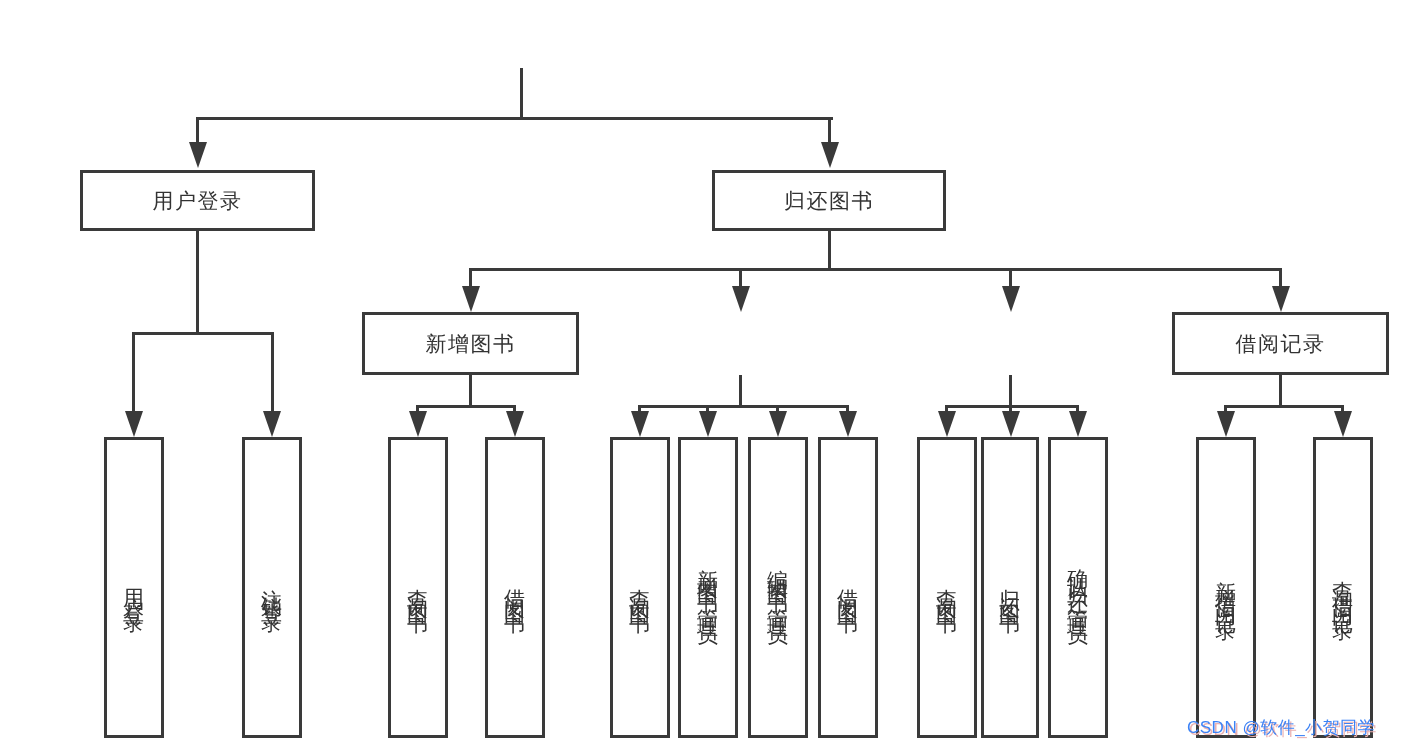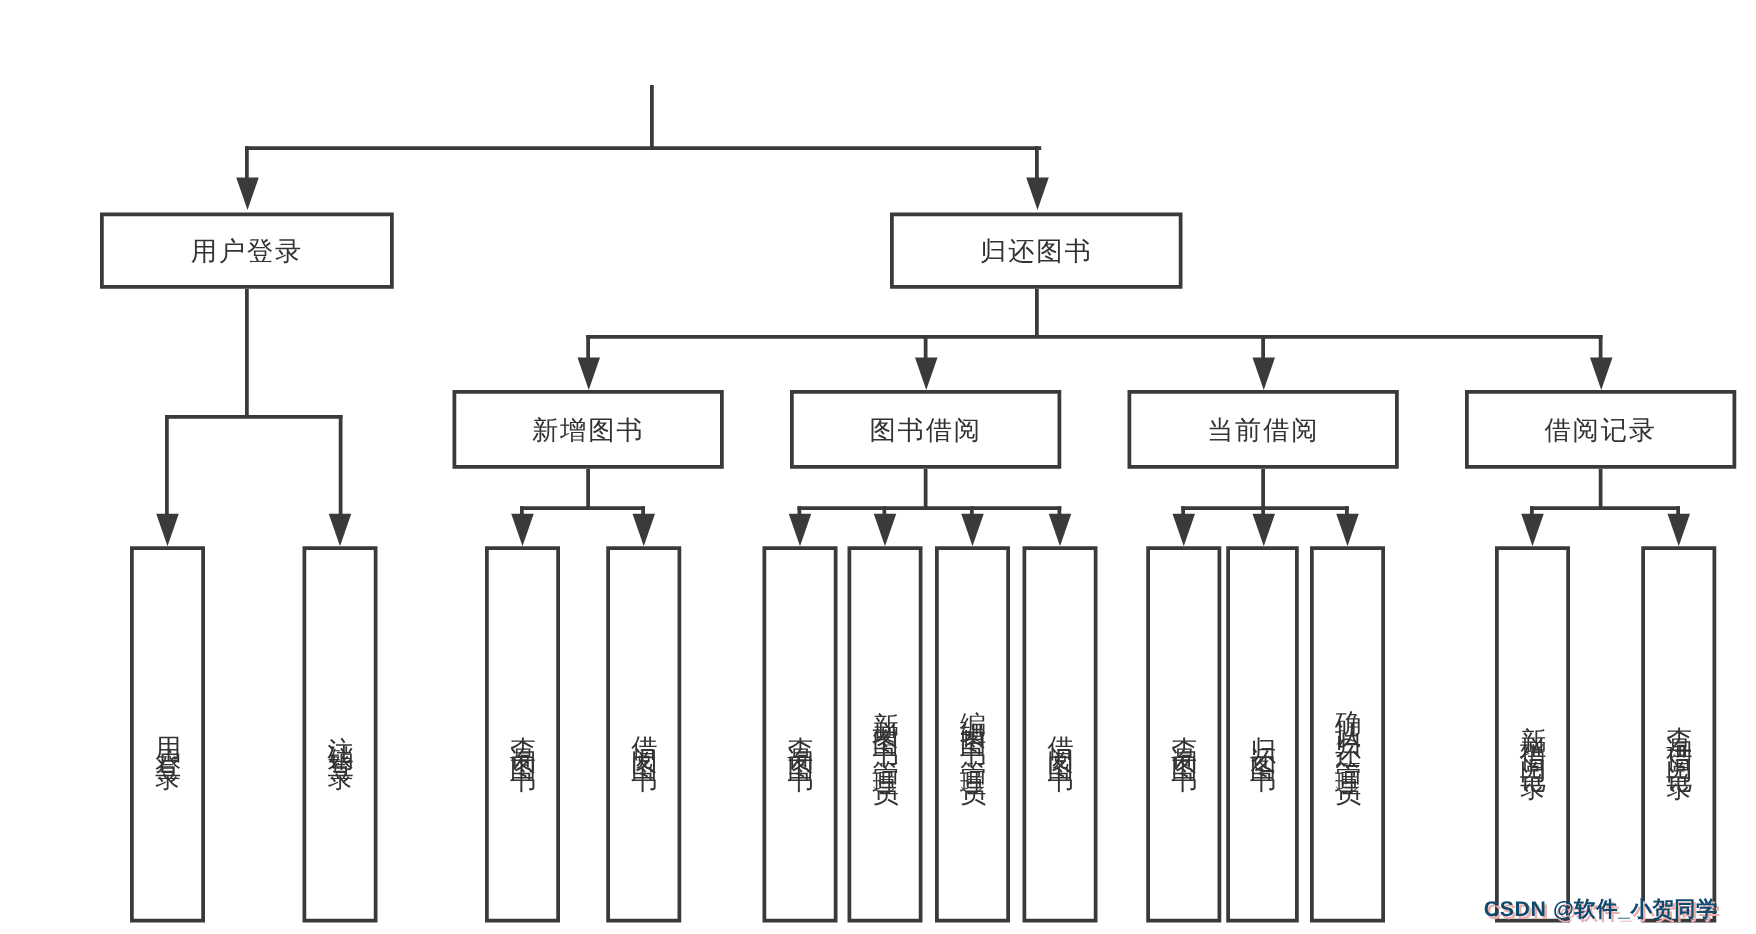--- a/index.html
+++ b/index.html
@@ -18,47 +18,40 @@
     letter-spacing:8px; line-height:1.1; font-size:21px; color:#333333;
   }
   .line { position:absolute; background:#3a3a3a; z-index:1; }
   .arrow {
     position:absolute; width:0; height:0; z-index:1;
     border-left:9px solid transparent; border-right:9px solid transparent;
     border-top:26px solid #3a3a3a;
   }
   .watermark {
     position:absolute; left:1187px; top:716px; z-index:6;
-    font-size:17px; letter-spacing:0.5px; color:#0c4a6e;
+    font-size:17px; letter-spacing:0.5px; color:#3b82f6;
     text-shadow:2px 2px 0 #eab0b0;
     white-space:nowrap;
-    font-weight:bold;
   }
 </style>
 </head>
 <body>
 
 <div id="canvas">
 
 
   <div class="box" style="left:80px;top:170px;width:235px;height:61px">
     <span>用户登录</span>
   </div>
   <div class="box" style="left:712px;top:170px;width:234px;height:61px">
     <span>归还图书</span>
   </div>
 
   <div class="box" style="left:362px;top:312px;width:217px;height:63px">
     <span>新增图书</span>
-  </div>
-  <div class="box" style="left:632px;top:312px;width:217px;height:63px">
-    <span>图书借阅</span>
-  </div>
-  <div class="box" style="left:902px;top:312px;width:217px;height:63px">
-    <span>当前借阅</span>
   </div>
   <div class="box" style="left:1172px;top:312px;width:217px;height:63px">
     <span>借阅记录</span>
   </div>
 
   <div class="box leaf" style="left:104px;top:437px;width:60px;height:301px">
     <span class="vtext">用户登录</span>
   </div>
   <div class="box leaf" style="left:242px;top:437px;width:60px;height:301px">
     <span class="vtext">注销登录</span>

